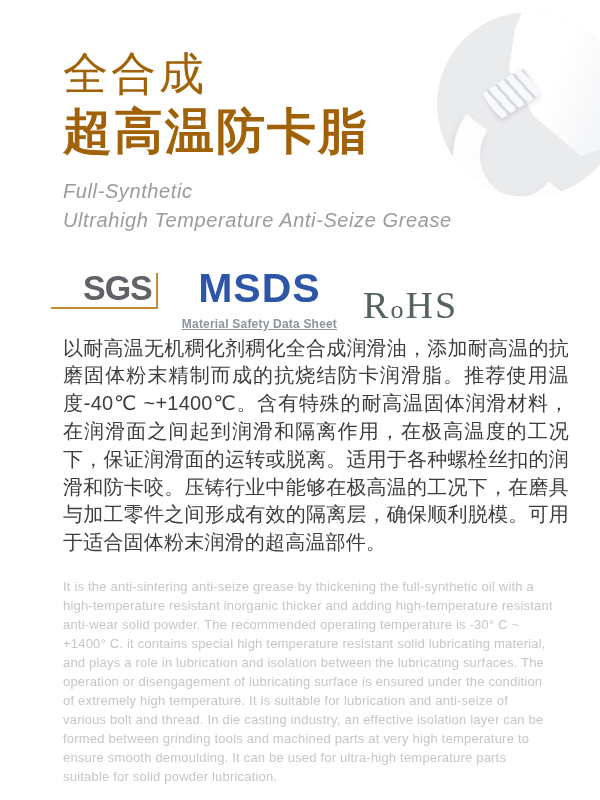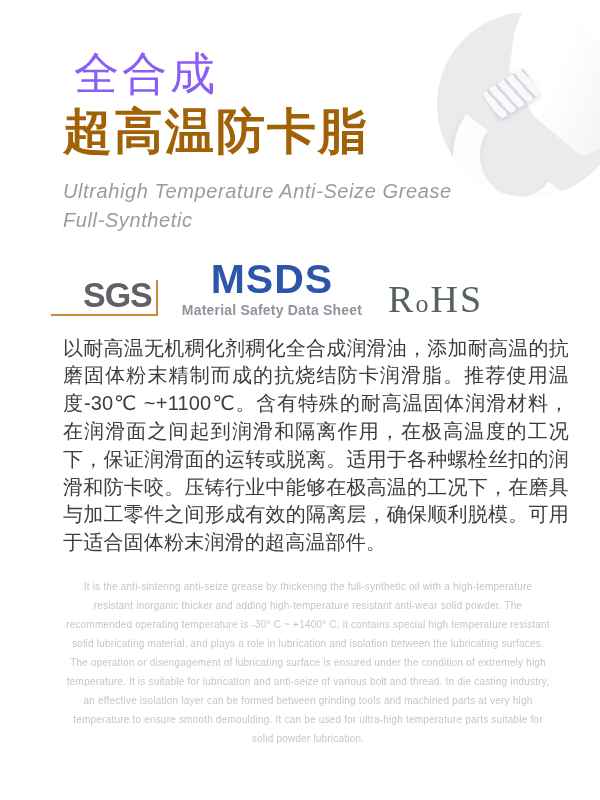--- a/index.html
+++ b/index.html
@@ -52,26 +52,26 @@
     border-right-color: transparent;
     border-radius: 50%;
     transform: rotate(-8deg);
     filter: drop-shadow(-2px 3px 3px rgba(130,132,142,0.22));
   }
 
   
   .content { position: absolute; left: 63px; top: 0; width: 506px; }
 
   .title-cn {
-    margin: 50px 11px 0;
+    margin: 50px 0 0;
     font-size: 45px;
     line-height: 1.06;
     font-weight: 500;
     letter-spacing: 3px;
-    color: #8b5cf6;
+    color: #a16207;
   }
   .title-product {
     margin: 7px 0 0;
     font-size: 49px;
     line-height: 1.08;
     font-weight: 700;
     letter-spacing: 2px;
     color: #a16207;
   }
   .subtitle {
@@ -80,21 +80,21 @@
     font-size: 20px;
     line-height: 29px;
     letter-spacing: 0.6px;
     color: #9b9b9d;
   }
 
   
   .logos {
     margin-top: 31px;
     display: flex;
-    align-items: flex-end;
+    align-items: flex-start;
     height: 52px;
   }
   .sgs-logo {
     position: relative;
     margin-top: 4px;
     padding: 0 6px 7px 20px;
   }
   .sgs-text {
     font-weight: 700;
     font-size: 34px;
@@ -118,25 +118,26 @@
   }
   .msds-logo { margin-left: 24px; text-align: center; margin-top: 2px; }
   .msds-text {
     font-weight: 700;
     font-size: 41px;
     line-height: 1;
     letter-spacing: 1px;
     color: #2d55a8;
   }
   .msds-caption {
-    margin-top: 2px;
-    font-size: 14px;
+    margin-top: 8px;
+    font-size: 12px;
     letter-spacing: 0.2px;
     color: #8e939c;
     font-weight: 700;
+    text-decoration: underline;
   }
   .rohs-logo {
     margin-left: 26px;
     margin-top: 20px;
     font-family: "Liberation Serif", "DejaVu Serif", serif;
     font-size: 38px;
     line-height: 1;
     letter-spacing: 2px;
     color: #55635c;
   }
@@ -148,64 +149,64 @@
     width: 506px;
     font-size: 20px;
     line-height: 27.8px;
     letter-spacing: 0.2px;
     color: #3d3d3f;
     text-align: justify;
   }
   .desc-en {
     margin-top: 13px;
     width: 490px;
-    font-size: 10px;
+    font-size: 13px;
     line-height: 19px;
     letter-spacing: 0.2px;
     color: #c5c6c8;
-    text-align: center;
+    text-align: left;
   }
 </style>
 </head>
 <body>
 
 <div class="page">
 
   <div class="product-circle">
     <div class="grease-curl"></div>
     <div class="tube-body"></div>
     <div class="tube-neck"></div>
   </div>
 
   <div class="content">
 
     <h1 class="title-cn">全合成</h1>
 
     <h2 class="title-product">超高温防卡脂</h2>
 
     <div class="subtitle">
+      <div>Full-Synthetic</div>
       <div>Ultrahigh Temperature Anti-Seize Grease</div>
-      <div>Full-Synthetic</div>
     </div>
 
     <div class="logos">
 
       <div class="sgs-logo">
         <span class="sgs-text">SGS</span>
         <span class="sgs-underline"></span>
         <span class="sgs-vline"></span>
       </div>
 
       <div class="msds-logo">
         <div class="msds-text">MSDS</div>
         <div class="msds-caption">Material Safety Data Sheet</div>
       </div>
 
       <div class="rohs-logo"><span>R</span><span class="rohs-o">o</span><span>HS</span></div>
 
     </div>
 
-    <p class="desc-cn">以耐高温无机稠化剂稠化全合成润滑油，添加耐高温的抗磨固体粉末精制而成的抗烧结防卡润滑脂。推荐使用温度-30℃ ~+1100℃。含有特殊的耐高温固体润滑材料，在润滑面之间起到润滑和隔离作用，在极高温度的工况下，保证润滑面的运转或脱离。适用于各种螺栓丝扣的润滑和防卡咬。压铸行业中能够在极高温的工况下，在磨具与加工零件之间形成有效的隔离层，确保顺利脱模。可用于适合固体粉末润滑的超高温部件。</p>
+    <p class="desc-cn">以耐高温无机稠化剂稠化全合成润滑油，添加耐高温的抗磨固体粉末精制而成的抗烧结防卡润滑脂。推荐使用温度-40℃ ~+1400℃。含有特殊的耐高温固体润滑材料，在润滑面之间起到润滑和隔离作用，在极高温度的工况下，保证润滑面的运转或脱离。适用于各种螺栓丝扣的润滑和防卡咬。压铸行业中能够在极高温的工况下，在磨具与加工零件之间形成有效的隔离层，确保顺利脱模。可用于适合固体粉末润滑的超高温部件。</p>
 
     <p class="desc-en">It is the anti-sintering anti-seize grease by thickening the full-synthetic oil with a high-temperature resistant inorganic thicker and adding high-temperature resistant anti-wear solid powder. The recommended operating temperature is -30° C ~ +1400° C. it contains special high temperature resistant solid lubricating material, and plays a role in lubrication and isolation between the lubricating surfaces. The operation or disengagement of lubricating surface is ensured under the condition of extremely high temperature. It is suitable for lubrication and anti-seize of various bolt and thread. In die casting industry, an effective isolation layer can be formed between grinding tools and machined parts at very high temperature to ensure smooth demoulding. It can be used for ultra-high temperature parts suitable for solid powder lubrication.</p>
 
   </div>
 </div>
 
 </body></html>

